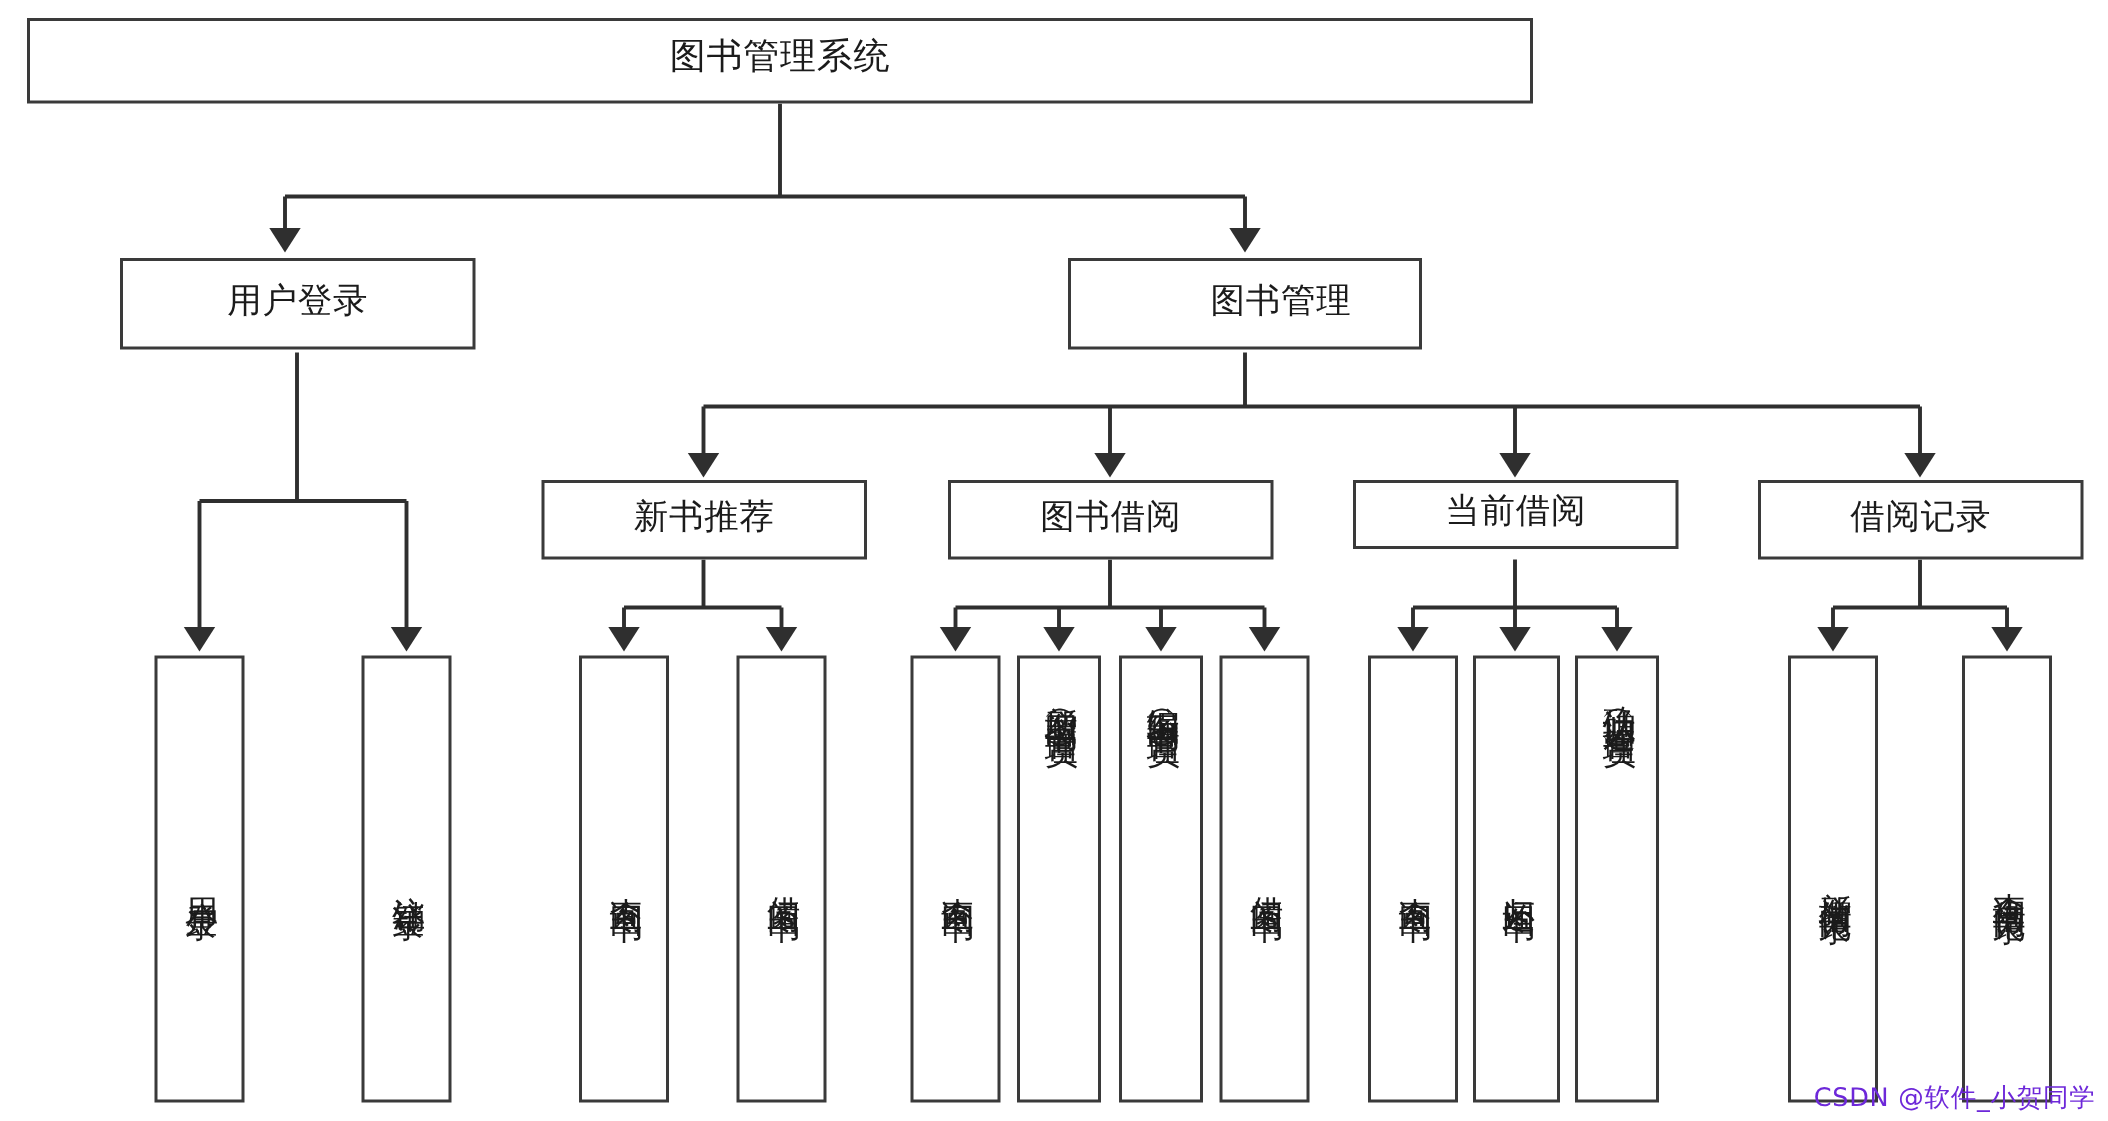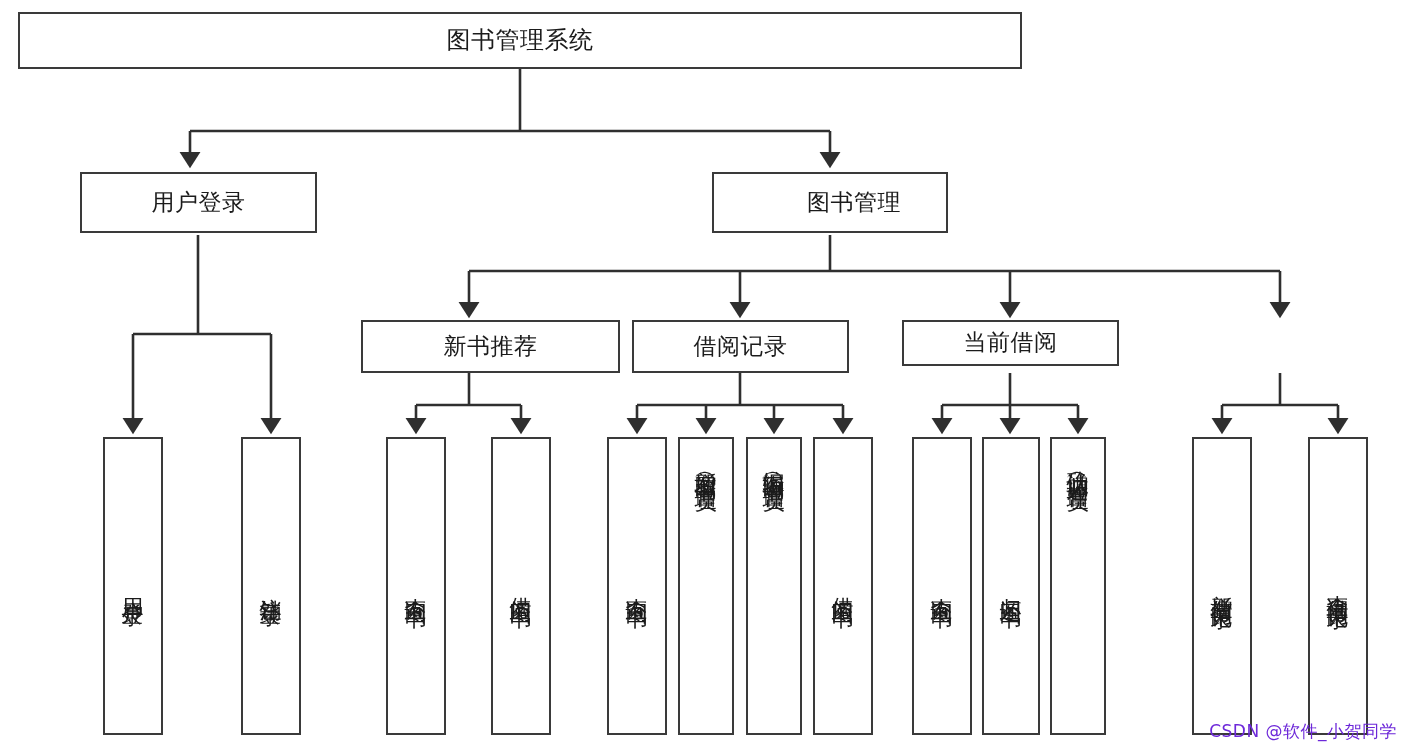--- a/index.html
+++ b/index.html
@@ -37,20 +37,21 @@
     display: flex;
     align-items: center;
     justify-content: center;
     color: #1b1b1b;
   }
   .node-label {
     display: block;
     text-align: right;
     line-height: 1.18;
     letter-spacing: 0.5px;
+    font-family: Liberation Mono, monospace;
   }
   
   .node.horizontal .node-label {
     writing-mode: horizontal-tb;
     font-size: 23px;
   }
   .node.root .node-label {
     font-size: 24px;
   }
   
@@ -141,32 +142,35 @@
   </div>
 
   <div class="node horizontal" style="left:80px; top:172px; width:237px; height:61px;">
     <span class="node-label">用户登录</span>
   </div>
 
   <div class="node horizontal" style="left:712px; top:172px; width:236px; height:61px;padding-left:48px;">
     <span class="node-label">图书管理</span>
   </div>
 
-  <div class="node horizontal" style="left:361px; top:320px; width:259px; height:53px;">
+  <div class="node horizontal" style="left:361px; top:320px; width:217px; height:53px;">
     <span class="node-label">新书推荐</span>
   </div>
 
   <div class="node horizontal" style="left:632px; top:320px; width:217px; height:53px;">
-    <span class="node-label">借阅记录</span>
+    <span class="node-label">图书借阅</span>
   </div>
 
   <div class="node horizontal" style="left:902px; top:320px; width:217px; height:46px;">
     <span class="node-label">当前借阅</span>
   </div>
 
+  <div class="node horizontal" style="left:1172px; top:320px; width:217px; height:53px;">
+    <span class="node-label">借阅记录</span>
+  </div>
 
   <div class="node vertical center-text" style="left:103px; top:437px; width:60px; height:298px;">
     <span class="node-label">用户登录</span>
   </div>
   <div class="node vertical center-text" style="left:241px; top:437px; width:60px; height:298px;">
     <span class="node-label">注销登录</span>
   </div>
 
   <div class="node vertical center-text" style="left:386px; top:437px; width:60px; height:298px;">
     <span class="node-label">查询图书</span>

